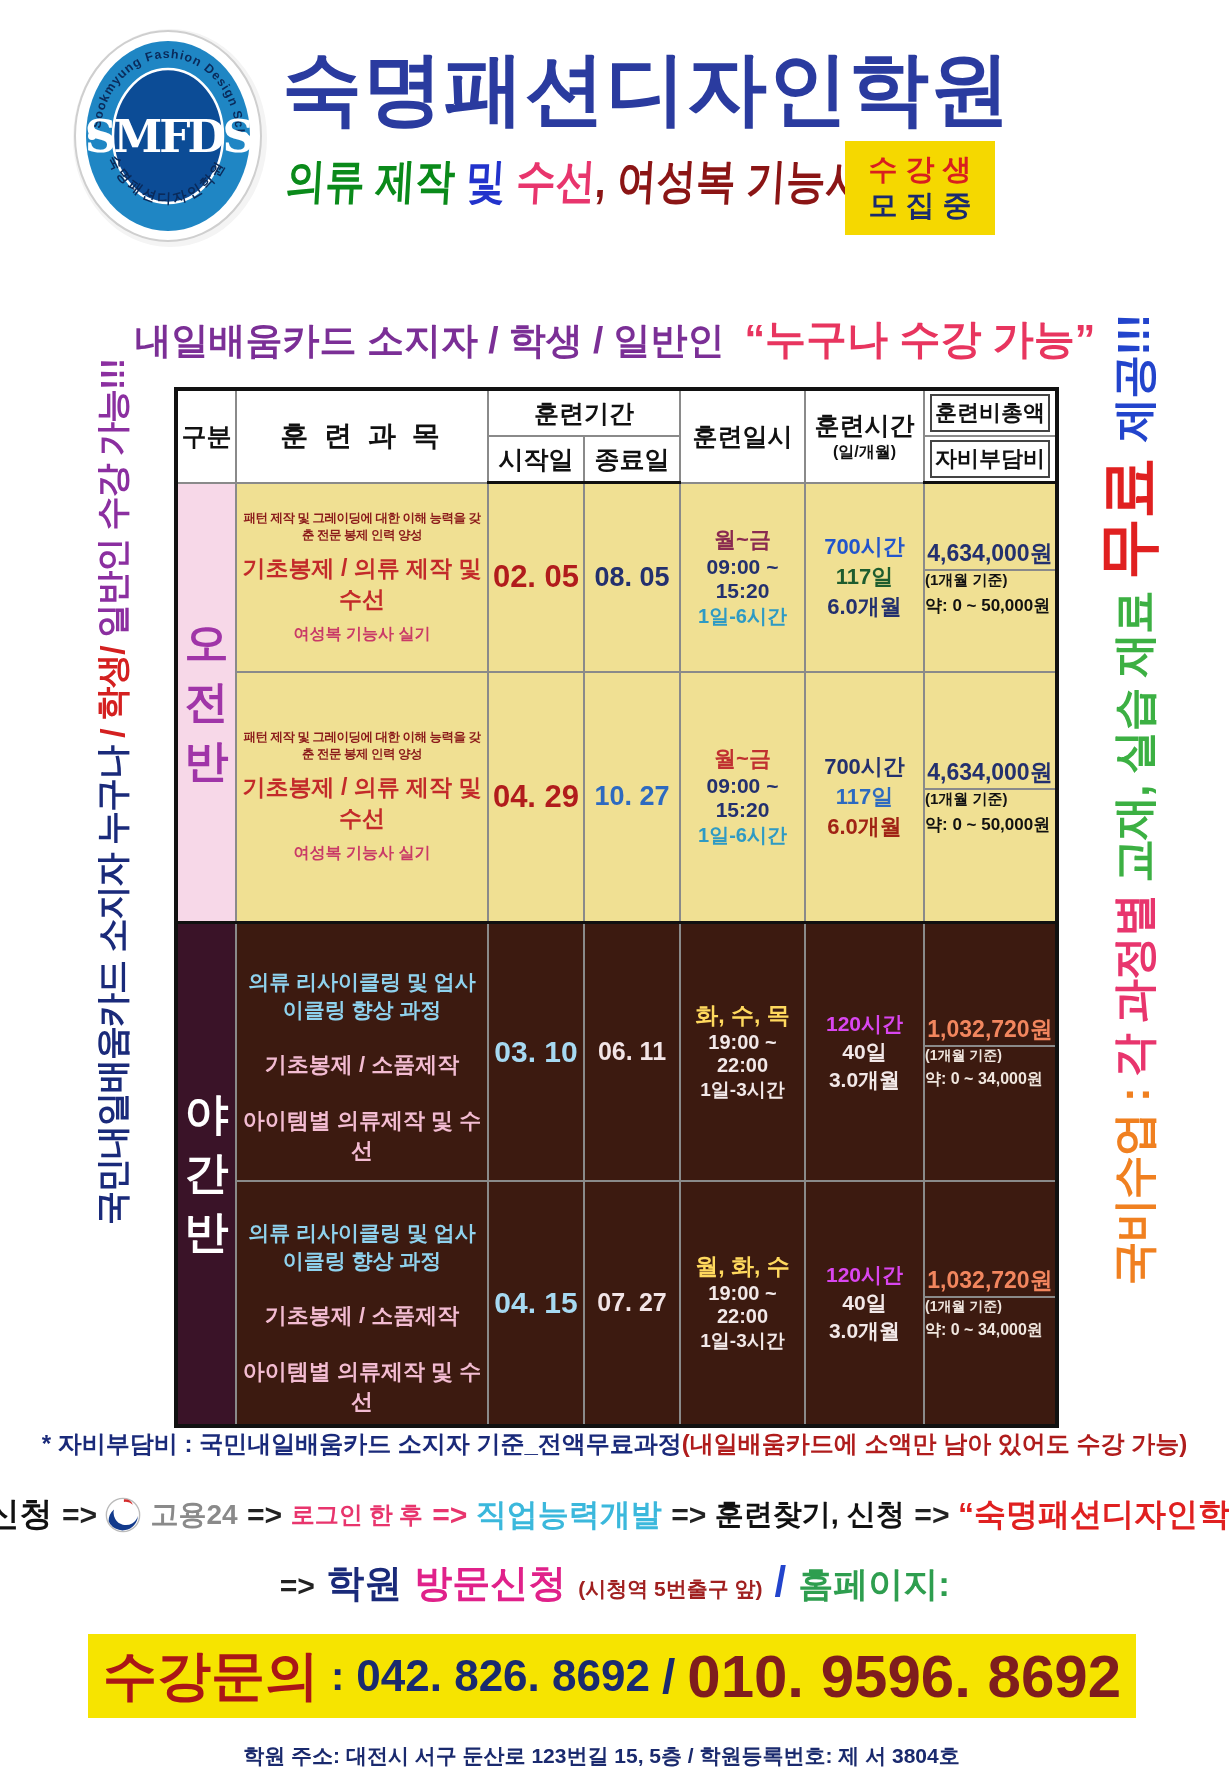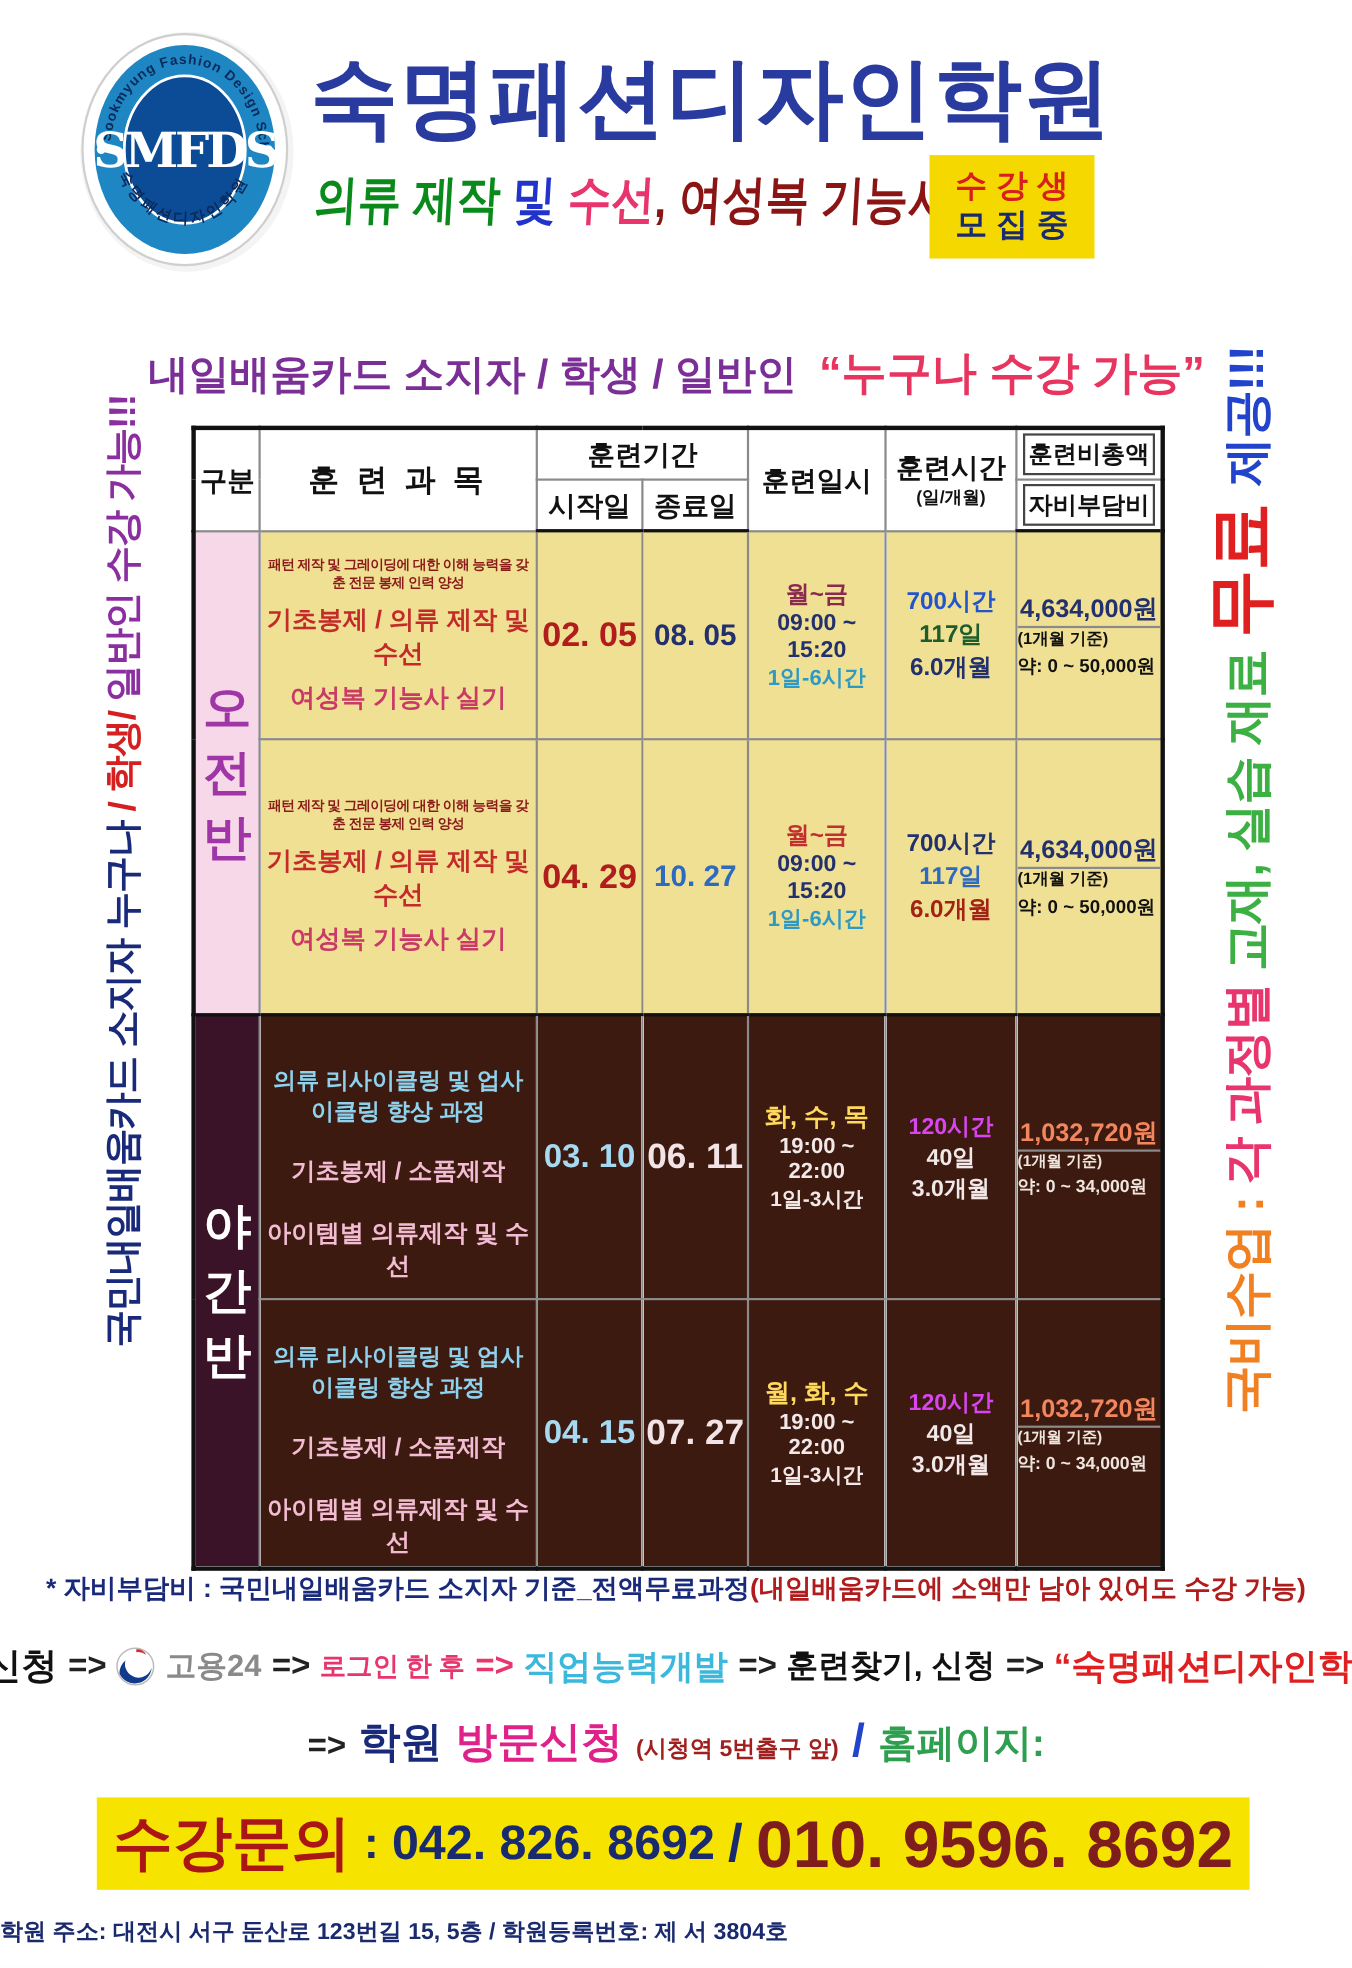--- a/index.html
+++ b/index.html
@@ -69,30 +69,30 @@
   td.gubun-n{background:#3a1328;}
   .gchars{display:flex;flex-direction:column;justify-content:space-evenly;align-items:center;height:100%;}
   .gchars.m span{color:#a035a8;font-size:44px;font-weight:800;}
   .gchars.n span{color:#ffffff;font-size:44px;font-weight:800;}
   
   td.m{background:#f0e093;text-align:center;vertical-align:middle;}
   td.n{background:#3c1a10;text-align:center;vertical-align:middle;}
   .subj{display:flex;flex-direction:column;justify-content:center;align-items:center;height:100%;gap:9px;padding:4px 2px;}
   .subj .desc{font-size:12.5px;font-weight:800;color:#8b1a1a;letter-spacing:-.5px;}
   .subj .l1m{font-size:23px;font-weight:800;color:#c32a2a;}
-  .subj .l2m{font-size:23px;font-weight:800;color:#c93a67;}
+  .subj .l2m{font-size:16px;font-weight:800;color:#c93a67;}
   .subj.nsubj{gap:26px;margin-top:31px;}
   .subj .l0n{font-size:21px;font-weight:800;color:#8fd2ee;}
   .subj .l1n{font-size:22px;font-weight:800;color:#f3bcd2;}
   .subj .l2n{font-size:22px;font-weight:800;color:#f3bcd2;}
   .date-start-m{font-size:31px;font-weight:800;color:#b11c1c;}
   .date-end-m1{font-size:27px;font-weight:800;color:#23306e;}
   .date-end-m2{font-size:27px;font-weight:800;color:#2d6ac0;}
   .date-start-n{font-size:30px;font-weight:800;color:#a6d9f2;}
-  .date-end-n{font-size:32px;font-weight:800;color:#f2e4e6;}
+  .date-end-n{font-size:25px;font-weight:800;color:#f2e4e6;}
   .stack3{display:flex;flex-direction:column;justify-content:flex-end;align-items:center;height:100%;padding:10px 0;}
   .days-m1{font-size:22px;font-weight:800;color:#8a2a50;}
   .days-m2{font-size:22px;font-weight:800;color:#c03030;}
   .time-m{font-size:21px;font-weight:800;color:#23306e;}
   .perday-m{font-size:20px;font-weight:800;color:#2e9ac4;}
   .hours-m1{font-size:22px;font-weight:800;color:#2255cc;}
   .dcount-m1{font-size:22px;font-weight:800;color:#1d5c2e;}
   .months-m1{font-size:22px;font-weight:800;color:#23306e;}
   .hours-m2{font-size:22px;font-weight:800;color:#23306e;}
   .dcount-m2{font-size:22px;font-weight:800;color:#2d6ac0;}
@@ -136,21 +136,21 @@
   
   .contact-bar{
     position:absolute;left:88px;top:1634px;width:1048px;height:84px;background:#f6e400;
     display:flex;justify-content:center;align-items:center;gap:12px;white-space:nowrap;
   }
   .contact-bar .c-label{color:#aa1616;font-size:54px;font-weight:800;}
   .contact-bar .c-colon{color:#1a2a6e;font-size:40px;font-weight:800;}
   .contact-bar .c-p1{color:#1a2a6e;font-size:44px;font-weight:800;}
   .contact-bar .c-slash{color:#1a2a6e;font-size:48px;font-weight:800;}
   .contact-bar .c-p2{color:#7f1d1d;font-size:60px;font-weight:800;}
-  .address{position:absolute;left:0;top:1742px;width:1203px;color:#1a2a6e;font-size:21px;font-weight:800;}
+  .address{position:absolute;left:0;top:1742px;width:1203px;text-align:center;color:#1a2a6e;font-size:21px;font-weight:800;}
 </style>
 </head>
 <body>
 
 <div class="poster">
 
   <div class="logo">
     <svg width="200" height="224" viewBox="0 0 200 224">
       <ellipse cx="100" cy="112" rx="97" ry="109" fill="#f4f4f4"></ellipse>
       <ellipse cx="98" cy="110" rx="93" ry="105" fill="#ffffff" stroke="#cfcfcf" stroke-width="2"></ellipse>

